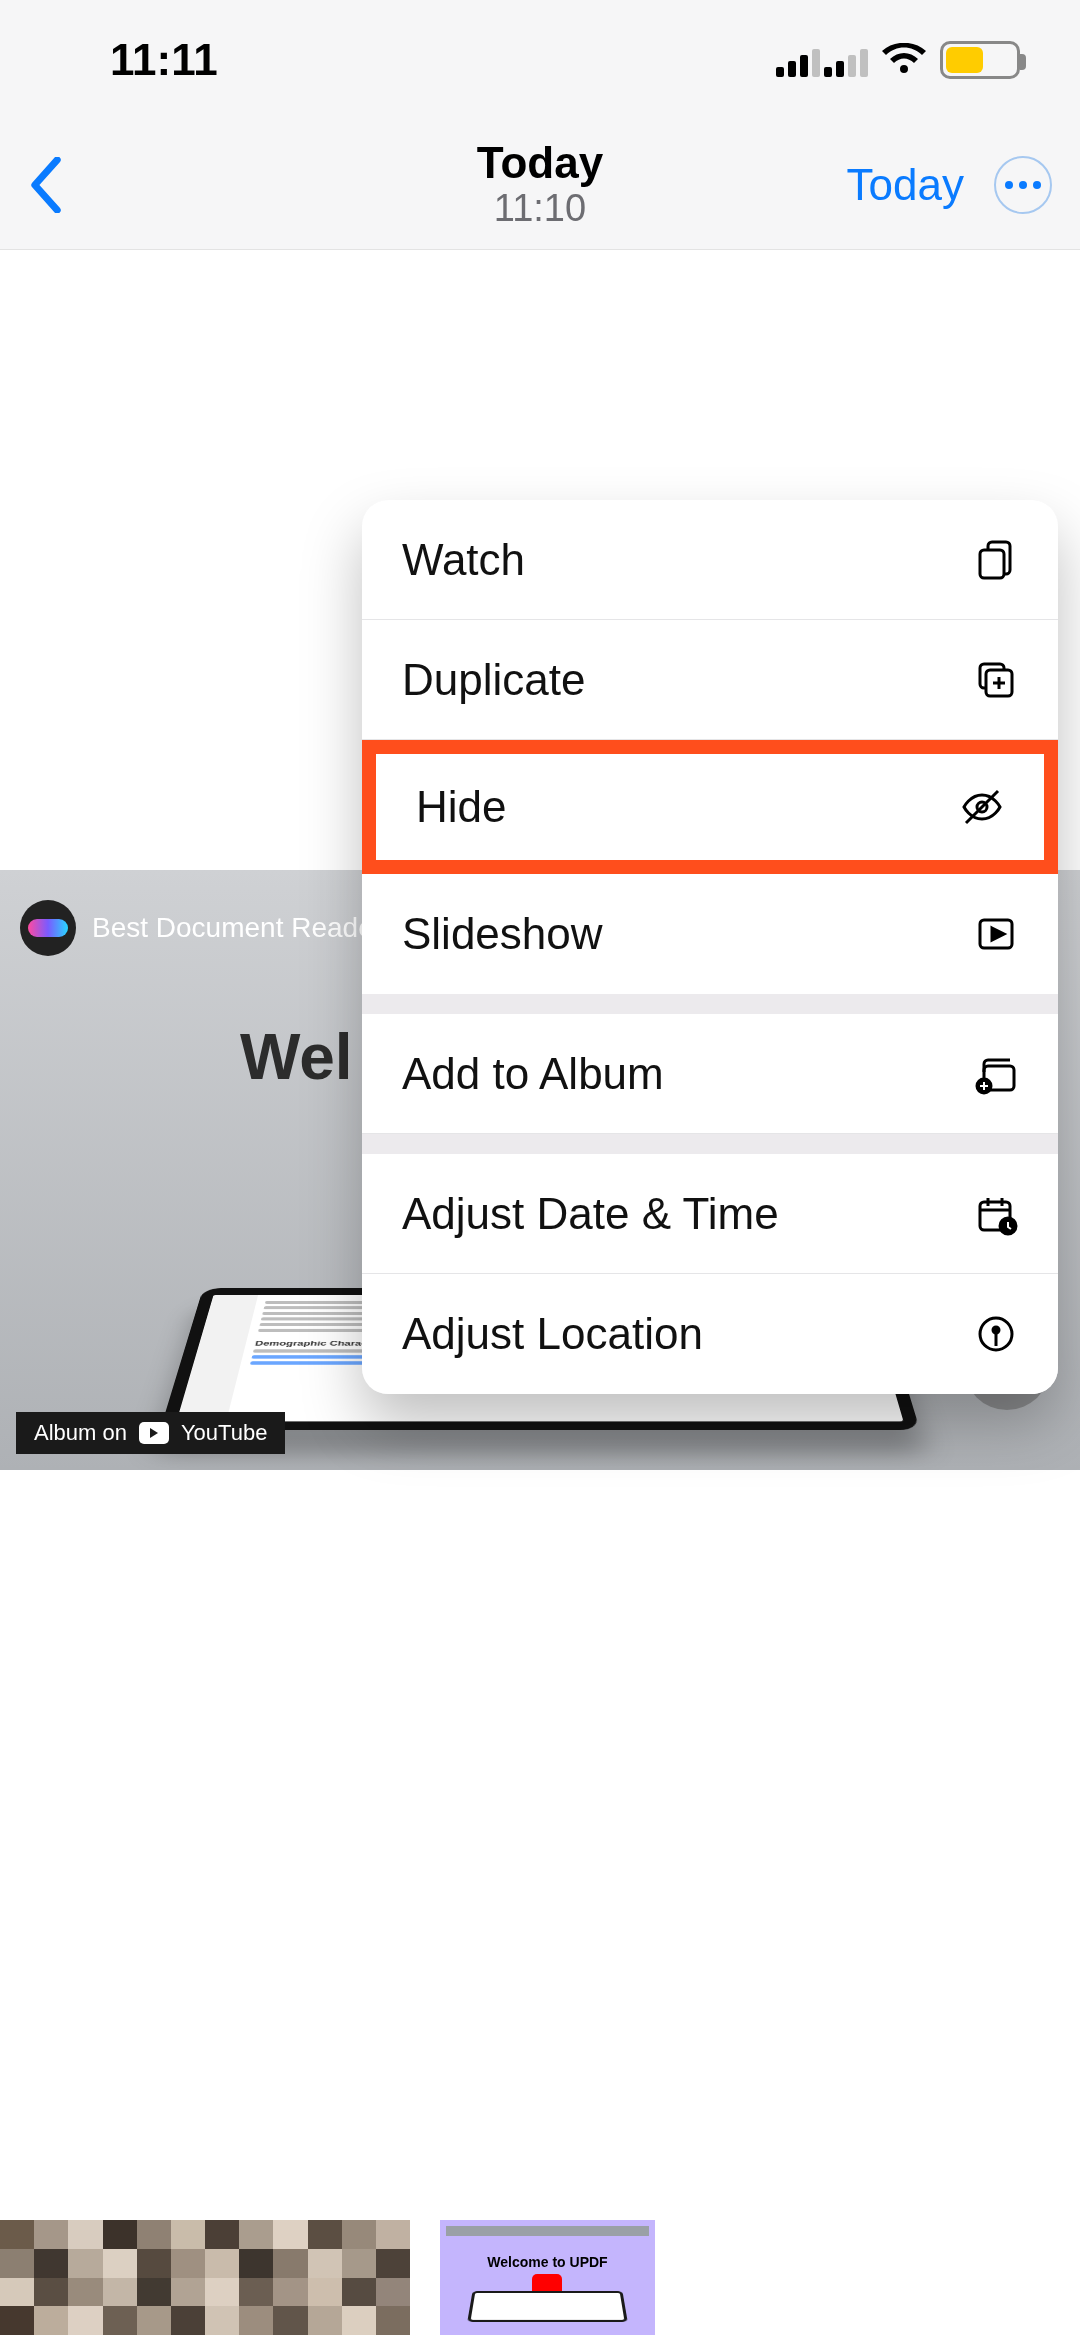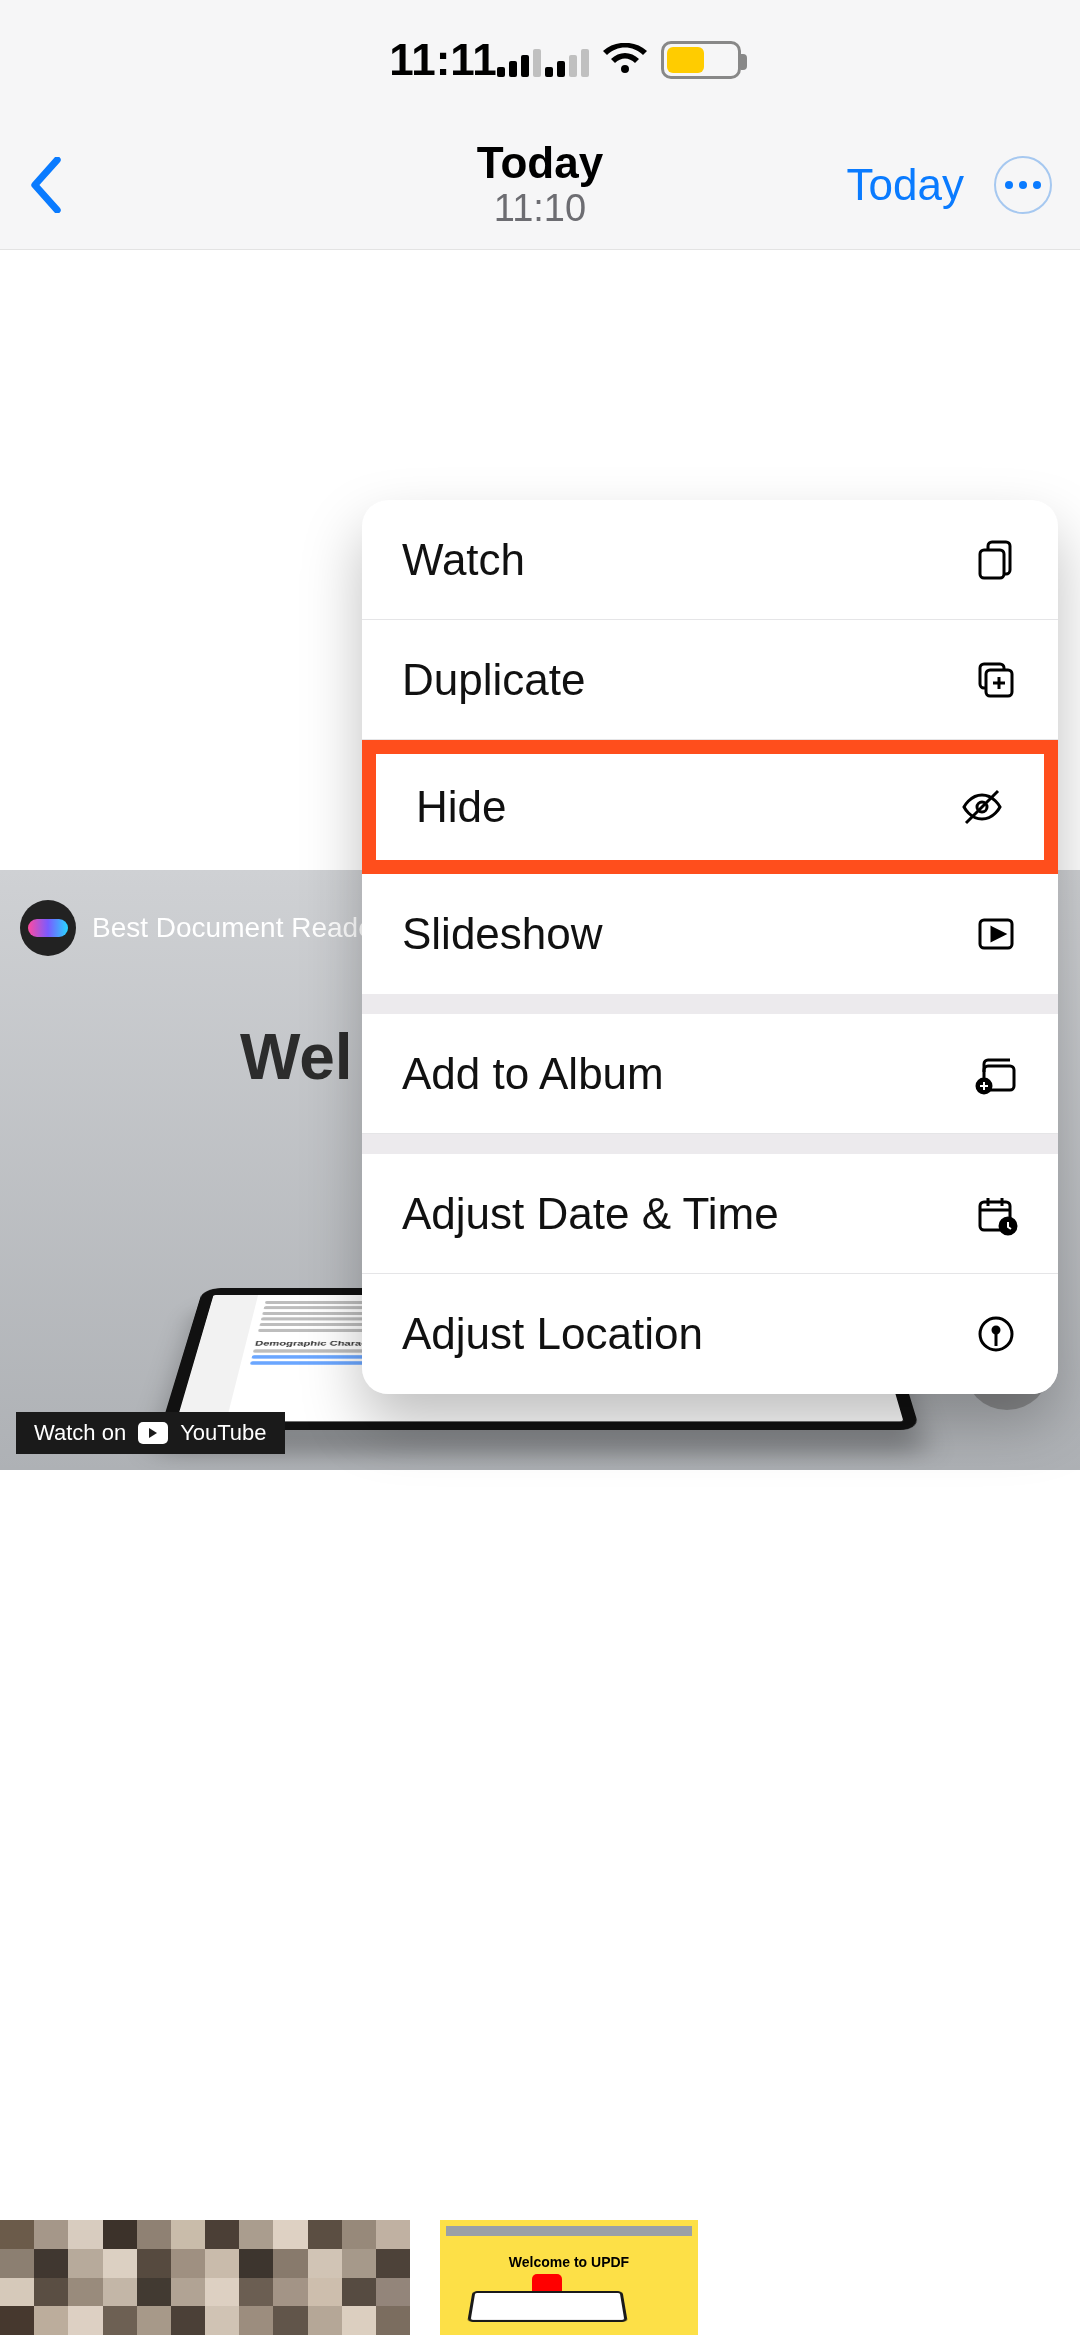--- a/index.html
+++ b/index.html
@@ -1,19 +1,19 @@
 <!DOCTYPE html>
 <html><head>
 <meta charset="utf-8">
 <style>
   * { margin: 0; padding: 0; box-sizing: border-box; -webkit-font-smoothing: antialiased; }
   html, body { width: 1080px; height: 2337px; font-family: -apple-system, "Helvetica Neue", Arial, sans-serif; background: #fff; }
 
   
-  .status-bar { height: 120px; display: flex; align-items: center; justify-content: center; padding: 0 60px 0 110px; background: #f6f6f7; }
+  .status-bar { height: 120px; display: flex; align-items: center; justify-content: space-between; padding: 0 60px 0 110px; background: #f6f6f7; }
   .status-time { font-size: 44px; font-weight: 700; }
   .status-right { display: flex; align-items: center; gap: 14px; }
   .cell-bars { display: flex; align-items: flex-end; gap: 4px; height: 34px; }
   .cell-bars span { width: 8px; background: #000; border-radius: 2px; }
   .cell-bars .dim { background: #c0c0c0; }
   .wifi svg { width: 44px; height: 34px; display: block; }
   .battery { width: 80px; height: 38px; border: 3px solid #888; border-radius: 10px; position: relative; display: flex; align-items: center; }
   .battery::after { content: ""; position: absolute; right: -9px; top: 10px; width: 6px; height: 16px; background: #888; border-radius: 0 4px 4px 0; }
   .battery .fill { height: 26px; margin-left: 3px; border-radius: 6px; }
 
@@ -61,21 +61,21 @@
   .menu .item .icon svg { width: 44px; height: 44px; }
   .menu .highlight-wrap { border: 14px solid #ff4e1c; }
   .menu .highlight-wrap .item { border-bottom: none; height: 106px; }
   .menu .item.slideshow { border-bottom: none; }
 
   
   .filmstrip { position: absolute; top: 1970px; left: 0; width: 100%; height: 135px; border-bottom: 1px solid #e7e7e7; display: flex; align-items: stretch; gap: 30px; padding: 0; }
   .filmstrip .thumb { height: 115px; display: flex; }
   .filmstrip .pixelated { width: 410px; display: grid; grid-template-columns: repeat(12,1fr); grid-template-rows: repeat(4,1fr); }
   .filmstrip .pixelated span { display: block; }
-  .filmstrip .mini { width: 258px; background: #fde047; position: relative; overflow: hidden; padding-left: 44px; }
+  .filmstrip .mini { width: 215px; background: #c4b5fd; position: relative; overflow: hidden; padding-left: 44px; }
   .filmstrip .mini .bar { position: absolute; top: 6px; left: 6px; right: 6px; height: 10px; background: #9aa0a6; }
   .filmstrip .mini .txt { position: absolute; top: 34px; left: 0; right: 0; text-align: center; font-size: 14px; font-weight: 600; }
   .filmstrip .mini .play { position: absolute; top: 54px; left: 92px; width: 30px; height: 22px; background: #ff0000; border-radius: 5px; }
   .filmstrip .mini .tab { position: absolute; bottom: 6px; left: 30px; width: 155px; height: 46px; background: #1a1a1a; border-radius: 5px; transform: perspective(500px) rotateX(48deg); }
   .filmstrip .mini .tab::after { content: ""; position: absolute; inset: 3px; background: #fff; border-radius: 2px; }
 </style>
 </head>
 <body>
 
 <div class="status-bar">
@@ -145,21 +145,21 @@
             <div class="line"></div>
             <div class="line"></div>
           <div class="heading">Demographic Characteristics</div>
           <div class="line"></div>
             <div class="line blue"></div>
             <div class="line blue"></div>
         </div>
       </div>
     </div>
     <div class="watch-on">
-      <span>Watch on</span>
+      <span>Album on</span>
       <div class="yt-mini"></div>
       <span>YouTube</span>
     </div>
     <div class="live-text-btn">
       <svg viewBox="0 0 46 46" fill="none" stroke="#fff" stroke-width="3" stroke-linecap="round">
         <path d="M4 14V8a4 4 0 014-4h6M42 14V8a4 4 0 00-4-4h-6M4 32v6a4 4 0 004 4h6M42 32v6a4 4 0 01-4 4h-6"></path>
         <path d="M14 17h18M14 24h18M14 31h12"></path>
       </svg>
     </div>
   </div>

